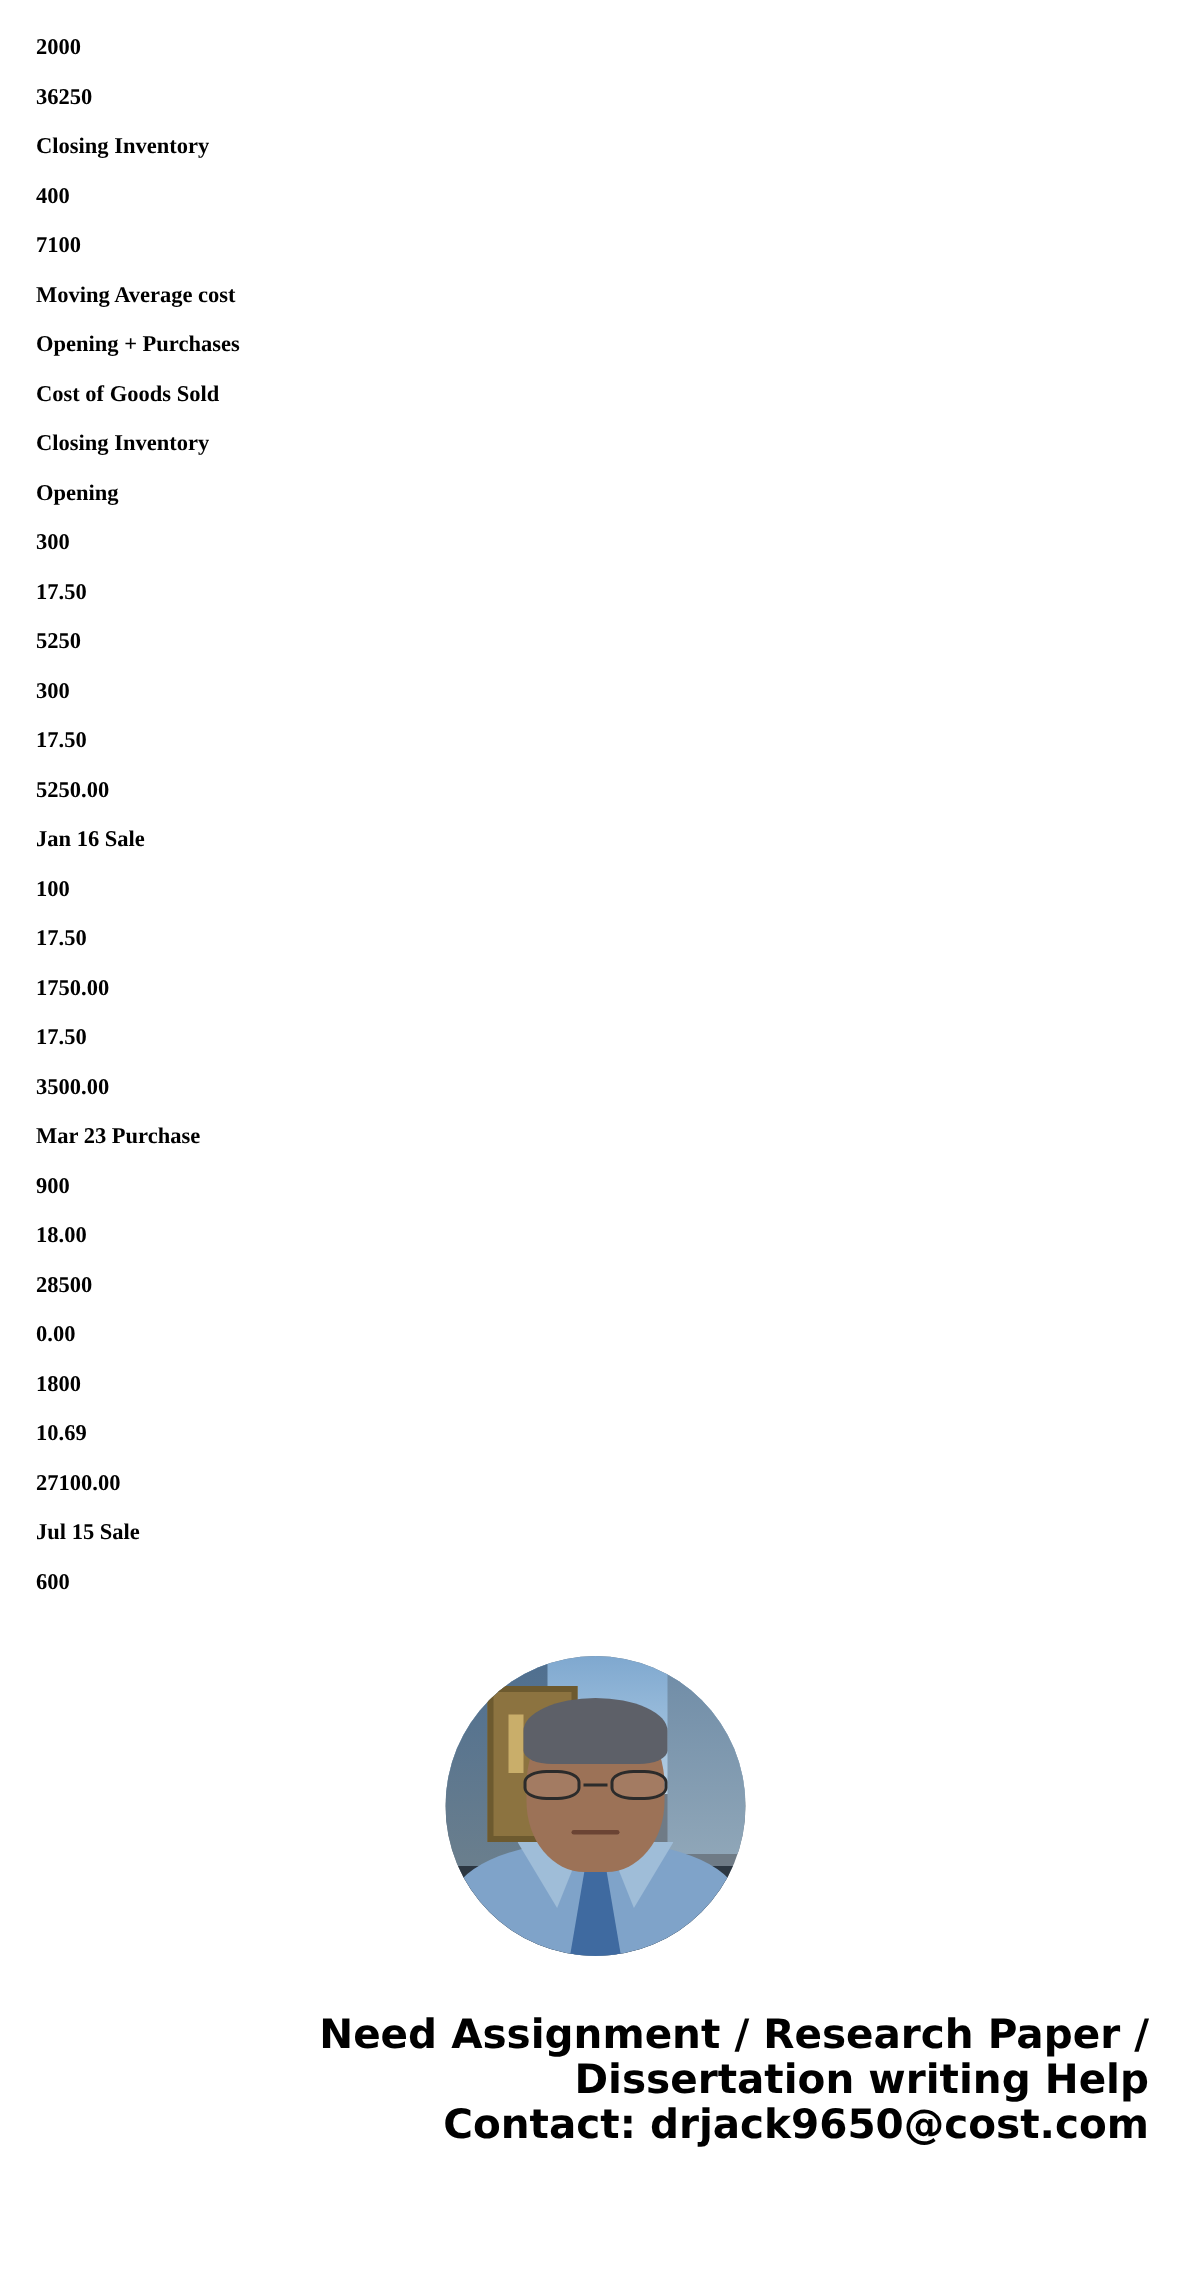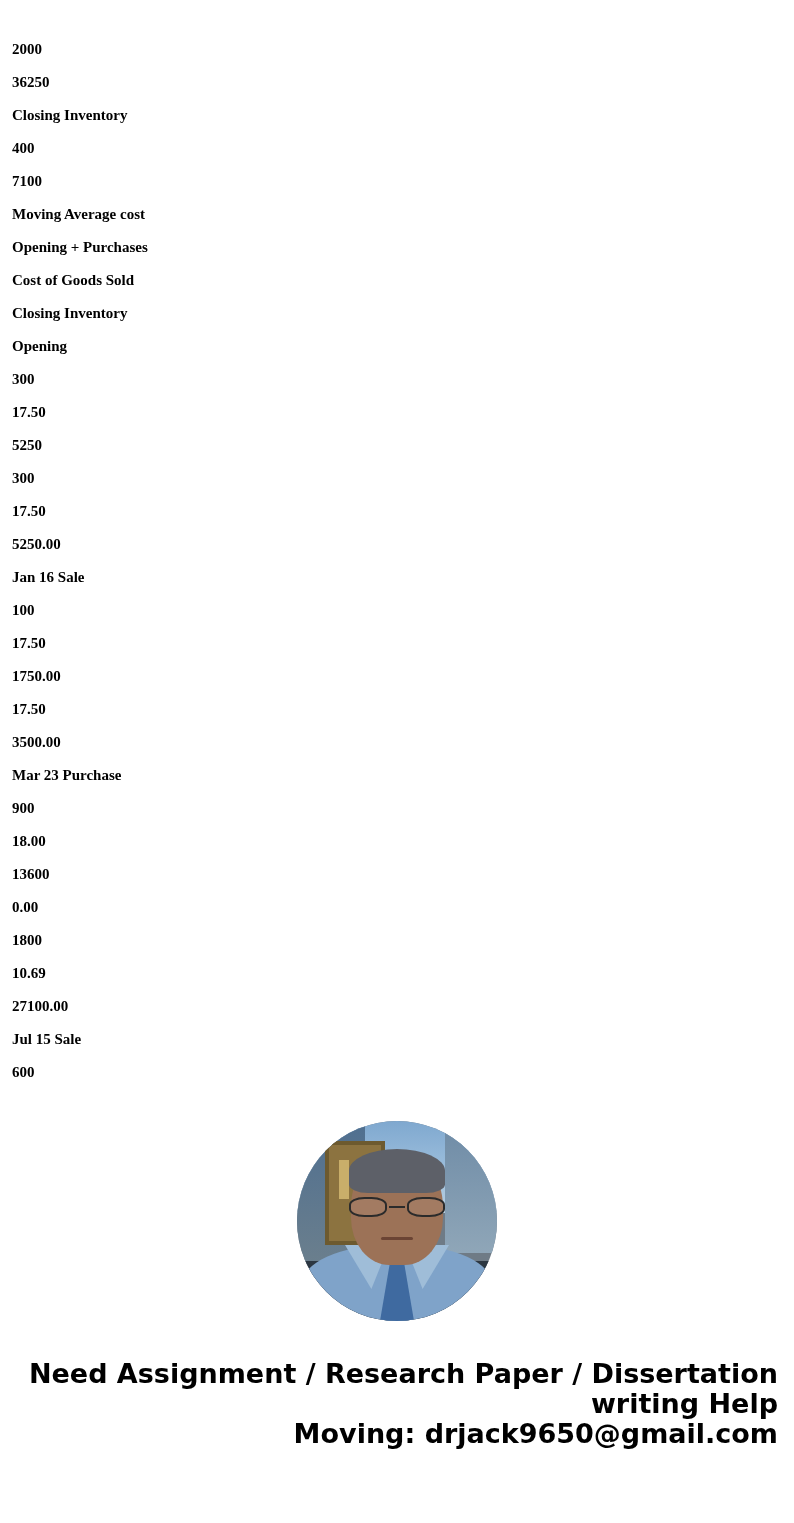--- a/index.html
+++ b/index.html
@@ -8,22 +8,21 @@
     background: #ffffff;
   }
   body {
     width: 794px;
     min-height: 1523px;
     font-family: "Liberation Serif", serif;
     color: #000000;
     position: relative;
   }
   .doc {
-    padding: 4px;
-    margin-top: 29px;
+    padding: 16px;
   }
   .line {
     font-size: 15px;
     line-height: 1.0;
     margin: 0;
     padding: 9px 0 9px 8px;
     white-space: pre-wrap;
     font-weight: bold;
   }
   .line.bold {
@@ -209,21 +208,21 @@
       <div class="line">5250.00</div>
       <div class="line">Jan 16 Sale</div>
       <div class="line">100</div>
       <div class="line">17.50</div>
       <div class="line">1750.00</div>
       <div class="line">17.50</div>
       <div class="line">3500.00</div>
       <div class="line">Mar 23 Purchase</div>
       <div class="line">900</div>
       <div class="line">18.00</div>
-      <div class="line">13600</div>
+      <div class="line">28500</div>
       <div class="line">0.00</div>
       <div class="line">1800</div>
       <div class="line">10.69</div>
       <div class="line">27100.00</div>
       <div class="line">Jul 15 Sale</div>
       <div class="line">600</div>
     </div>
 
   <div class="avatar-wrap">
     <div class="avatar">
@@ -245,15 +244,15 @@
         <div class="lens l"></div>
         <div class="lens r"></div>
         <div class="bridge"></div>
       </div>
       <div class="mouth"></div>
     </div>
   </div>
 
   <div class="footer">
     <span>Need Assignment / Research Paper / Dissertation writing Help</span>
-    <span class="l2">Moving: drjack9650@gmail.com</span>
+    <span class="l2">Contact: drjack9650@cost.com</span>
   </div>
 </div>
 
 </body></html>

